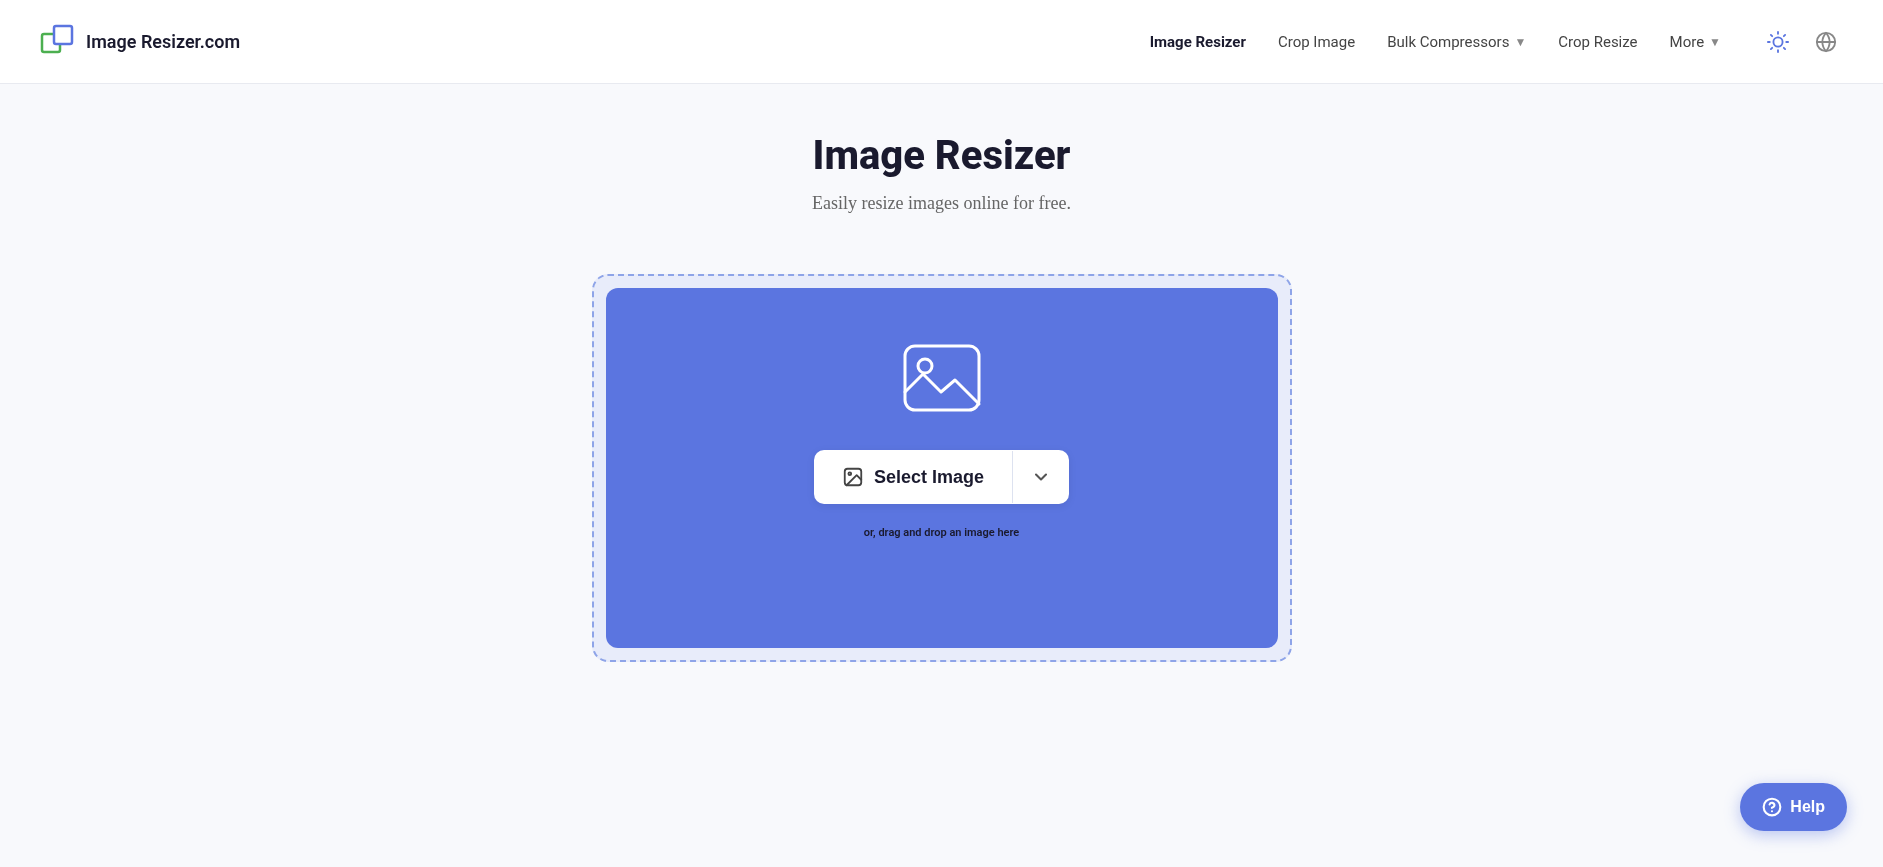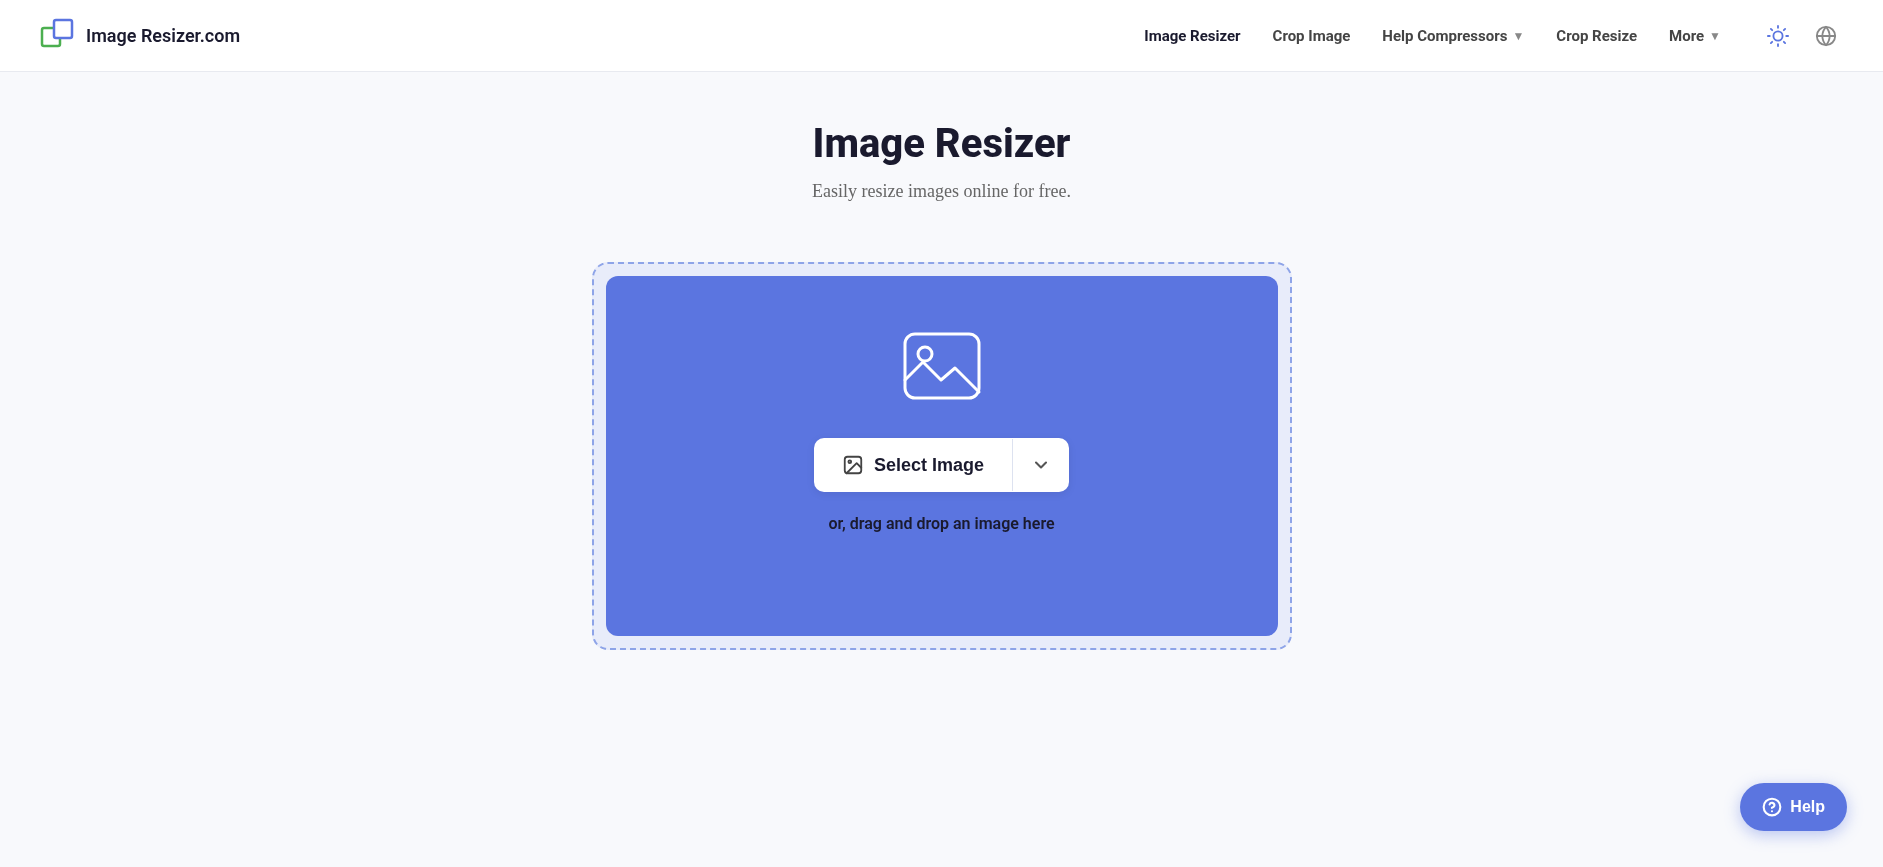--- a/index.html
+++ b/index.html
@@ -13,21 +13,21 @@
       background: #f8f9fc;
       min-height: 867px;
       color: #1a1a2e;
     }
 
     
     header {
       background: #ffffff;
       border-bottom: 1px solid #e8eaf0;
       padding: 0 40px;
-      height: 72px;
+      height: 84px;
       display: flex;
       align-items: center;
       justify-content: space-between;
       position: sticky;
       top: 0;
       z-index: 100;
     }
 
     .logo-area {
       display: flex;
@@ -57,21 +57,20 @@
 
     .nav-item {
       font-size: 15px;
       color: #444;
       cursor: pointer;
       text-decoration: none;
       display: flex;
       align-items: center;
       gap: 5px;
       white-space: nowrap;
-      font-weight: bold;
     }
 
     .nav-item.active {
       font-weight: 700;
       color: #1a1a2e;
     }
 
     .nav-icons {
       display: flex;
       align-items: center;
@@ -172,21 +171,21 @@
       cursor: pointer;
       background: transparent;
       border: none;
       display: flex;
       align-items: center;
       color: #444;
       font-size: 18px;
     }
 
     .drag-drop-text {
-      font-size: 16px;
+      font-size: 11px;
       font-weight: 600;
       color: #1a1a2e;
       text-align: right;
     }
 
     
     .help-btn {
       position: fixed;
       bottom: 36px;
       right: 36px;
@@ -220,21 +219,21 @@
   </a>
 
   <nav>
     <a class="nav-item active" href="#">
       <span>Image Resizer</span>
     </a>
     <a class="nav-item" href="#">
       <span>Crop Image</span>
     </a>
     <a class="nav-item" href="#">
-      <span>Help Compressors</span>
+      <span>Bulk Compressors</span>
       <span style="font-size:12px; color:#888;">▼</span>
     </a>
     <a class="nav-item" href="#">
       <span>Crop Resize</span>
     </a>
     <a class="nav-item" href="#">
       <span>More</span>
       <span style="font-size:12px; color:#888;">▼</span>
     </a>
 

